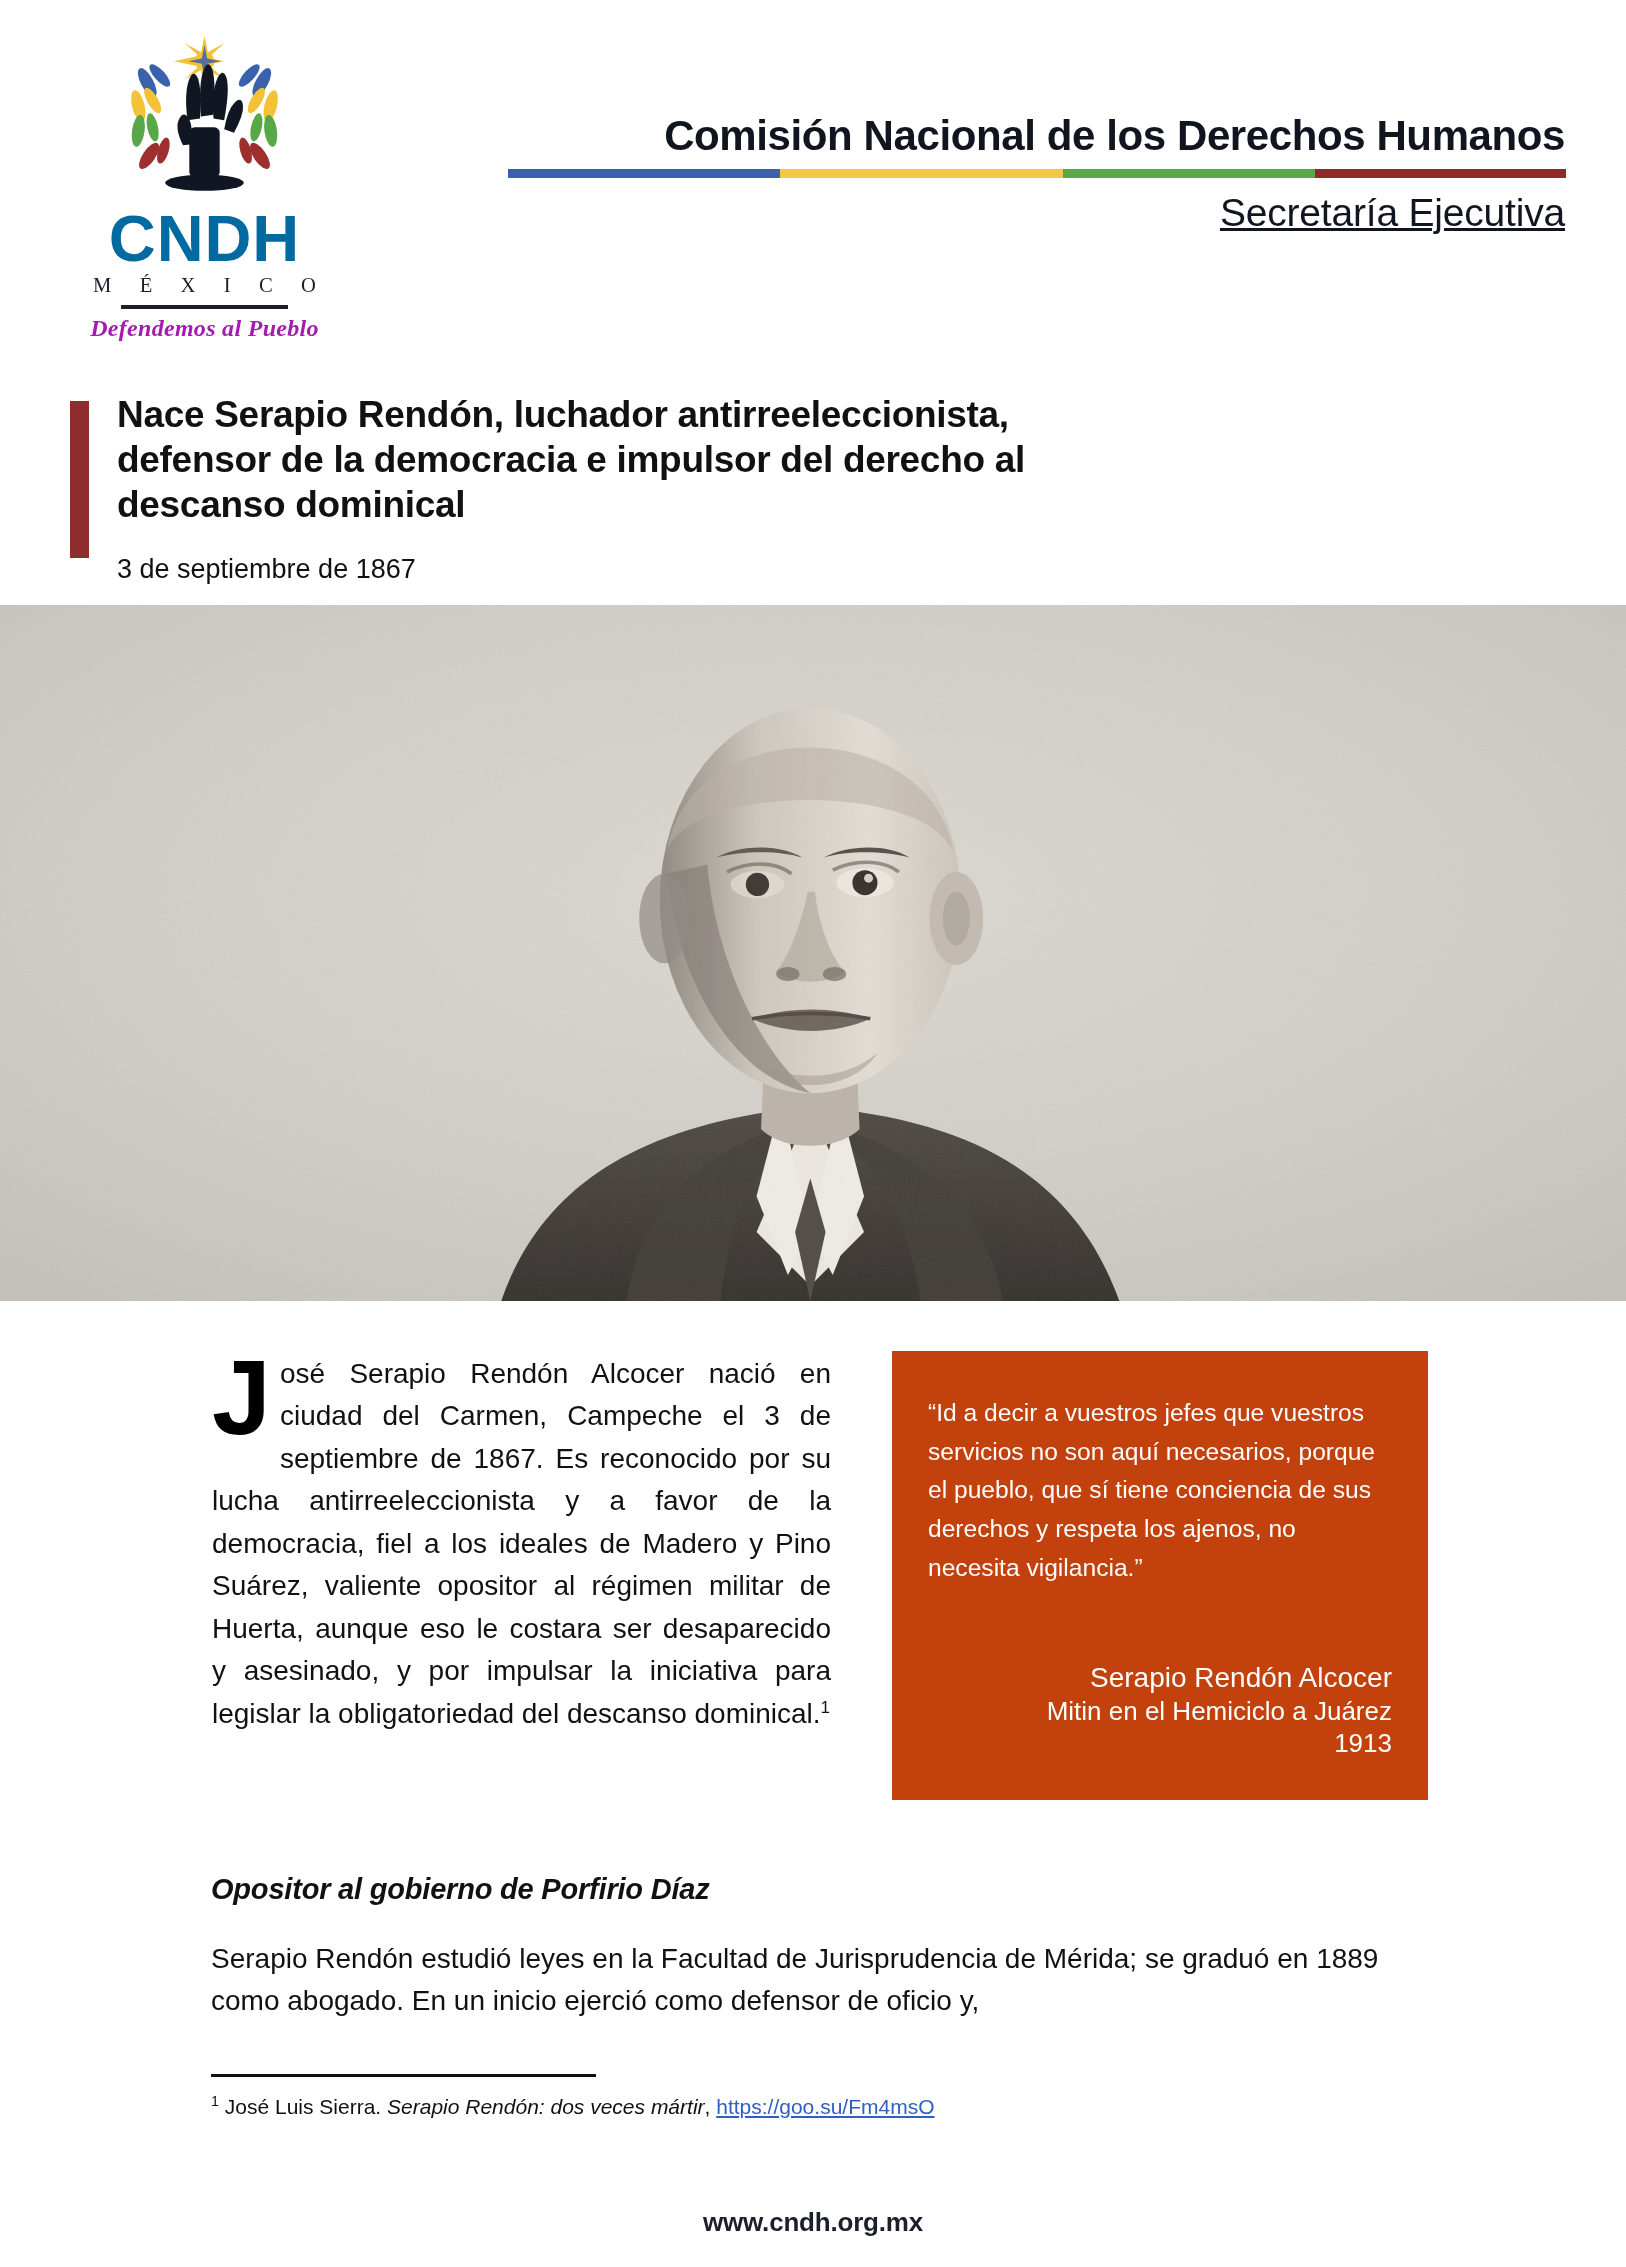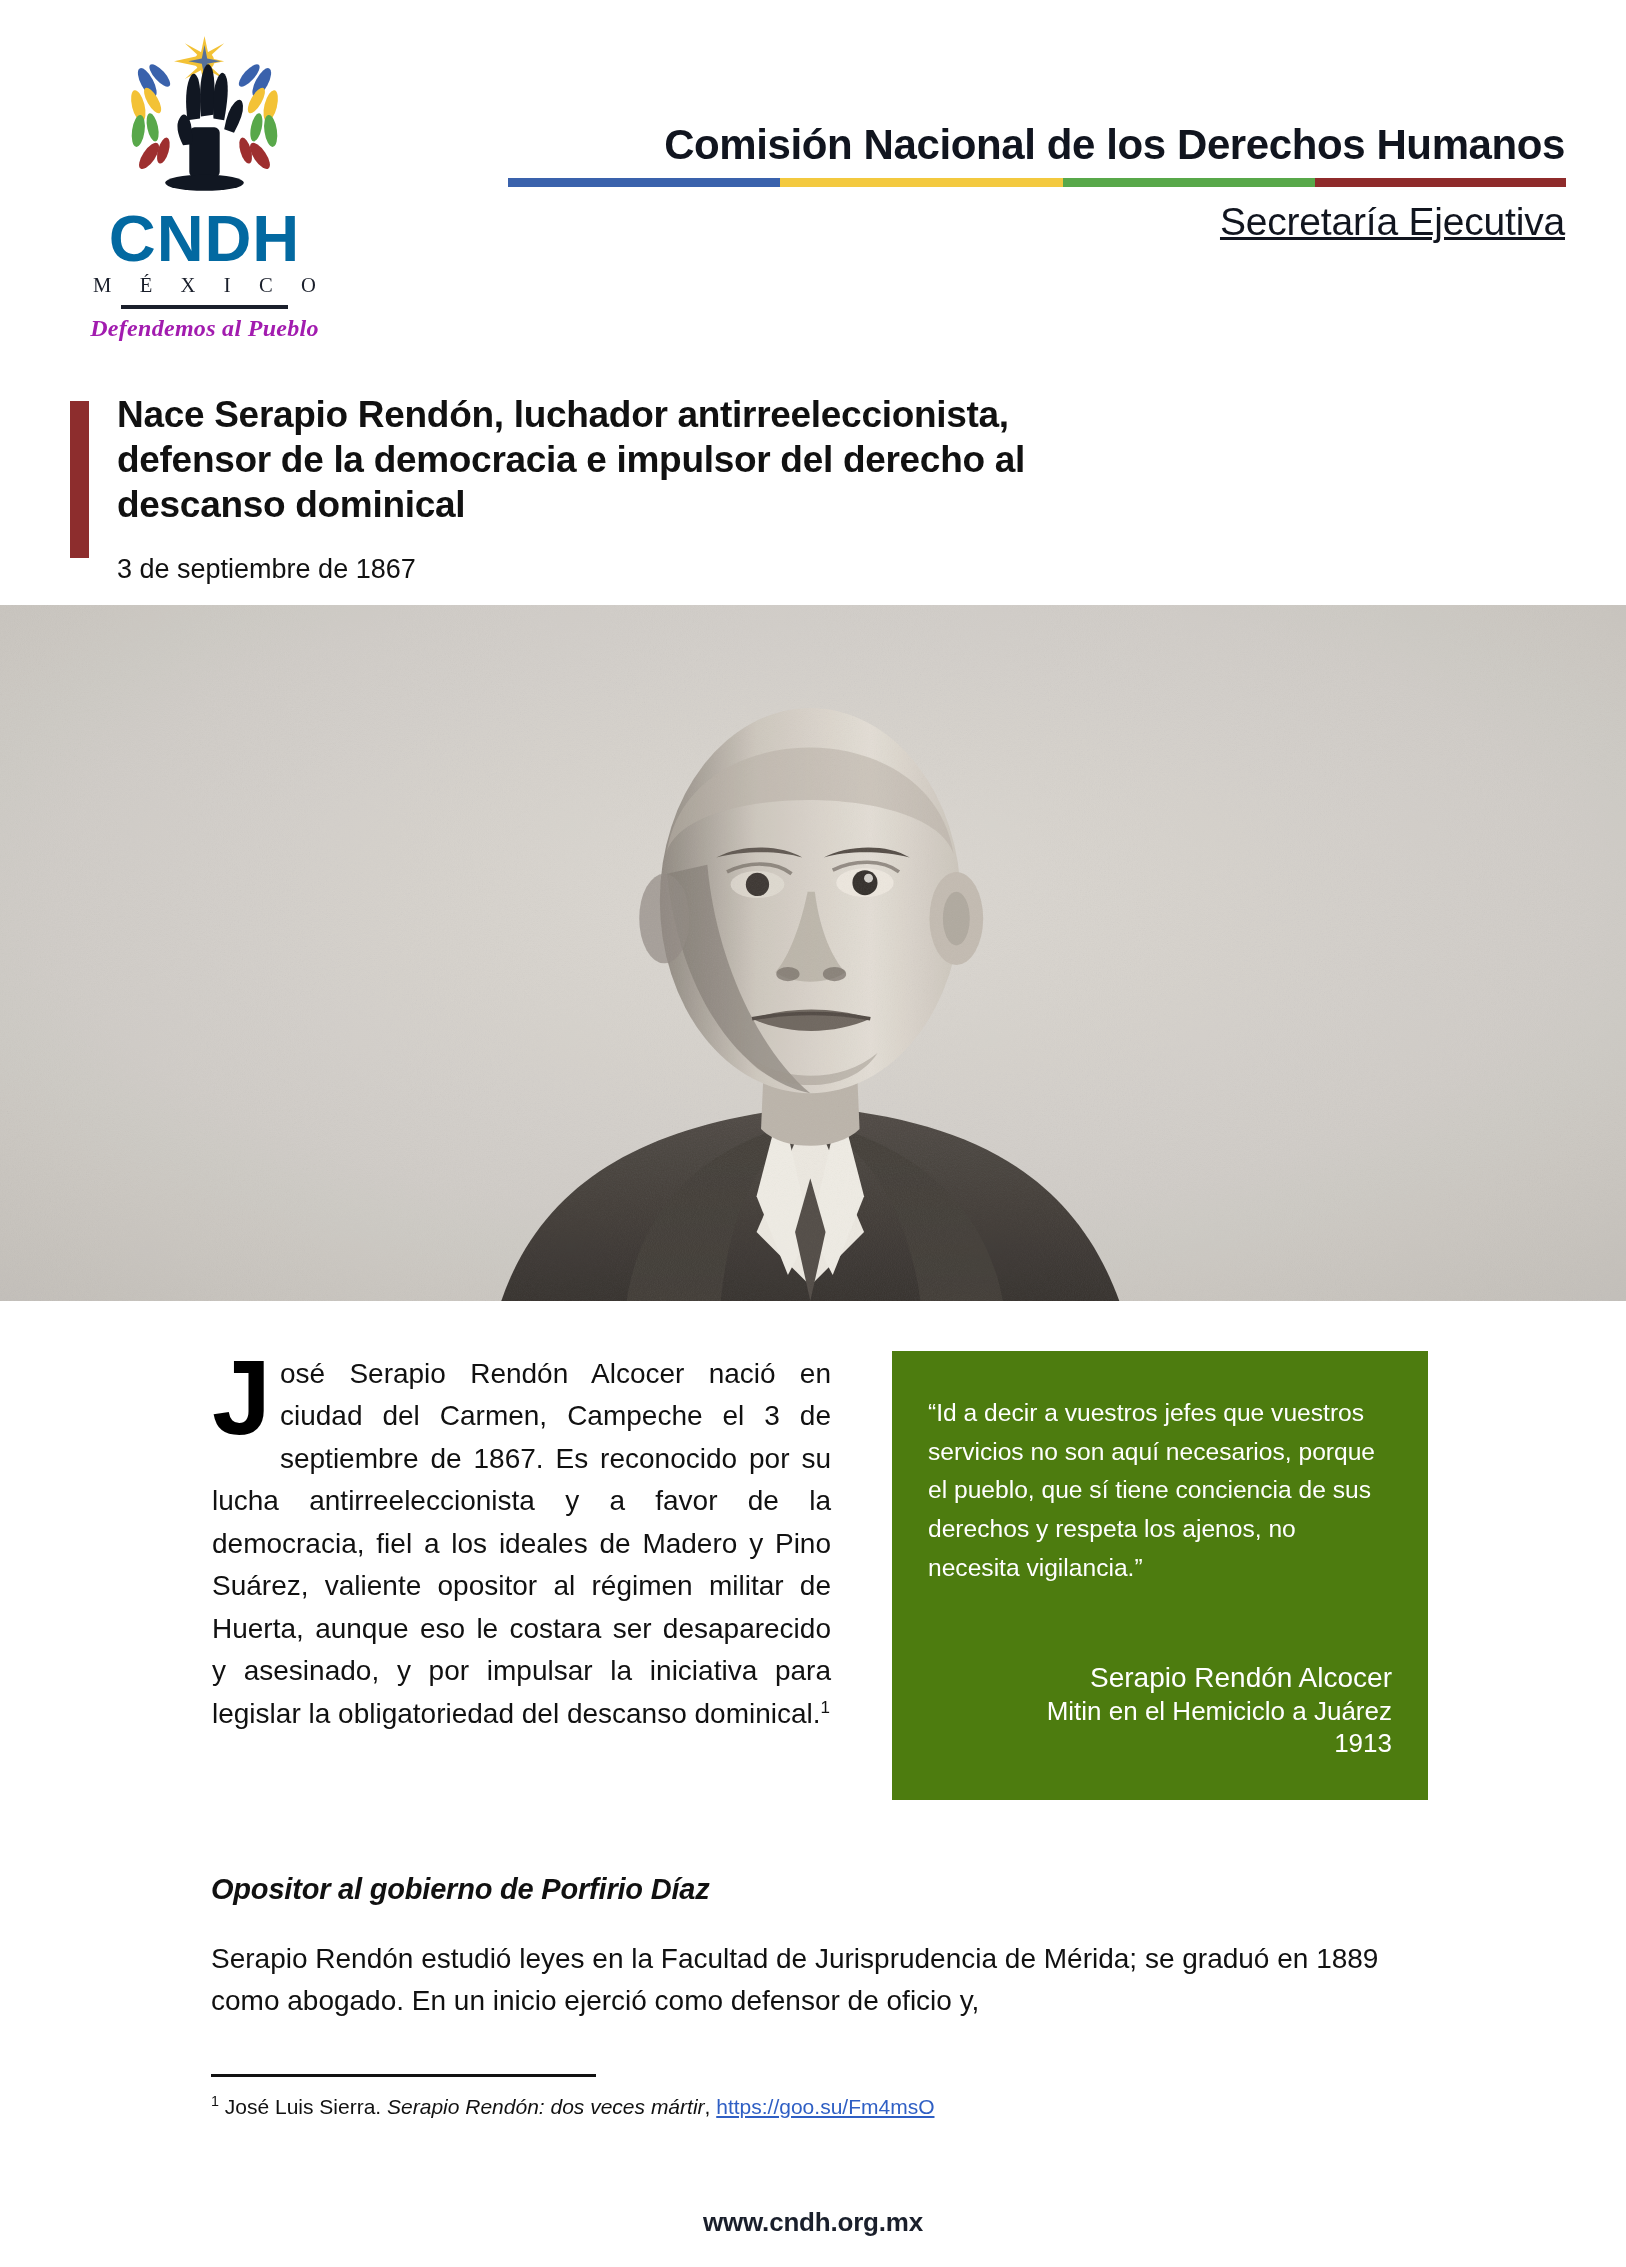--- a/index.html
+++ b/index.html
@@ -64,21 +64,21 @@
     font-weight: bold;
     font-size: 24px;
     color: #a21caf;
     margin-top: 6.3px;
     letter-spacing: 0.3px;
   }
 
   .org-block {
     position: absolute;
     right: 61px;
-    top: 124px;
+    top: 115px;
     width: 1057px;
     text-align: right;
   }
 
   .org-title {
     font-family: "Liberation Sans", sans-serif;
     font-weight: bold;
     font-size: 42px;
     color: #11151f;
     letter-spacing: -0.4px;
@@ -183,21 +183,21 @@
     line-height: 0.82;
     margin: 1.8px 9px 0 0;
     color: #000;
   }
   .lead sup { font-size: 17px; vertical-align: super; }
 
   .quote-box {
     margin-left: 61px;
     margin-top: 10.7px;
     width: 536px;
-    background: #4d7c0f;
+    background: #c2410c;
     color: #ffffff;
     padding: 43px 36px 39px 36px;
     min-height: 385px;
   }
   .quote-text {
     font-family: "Liberation Sans", sans-serif;
     font-size: 24.6px;
     line-height: 1.58;
     color: #ffffff;
   }

